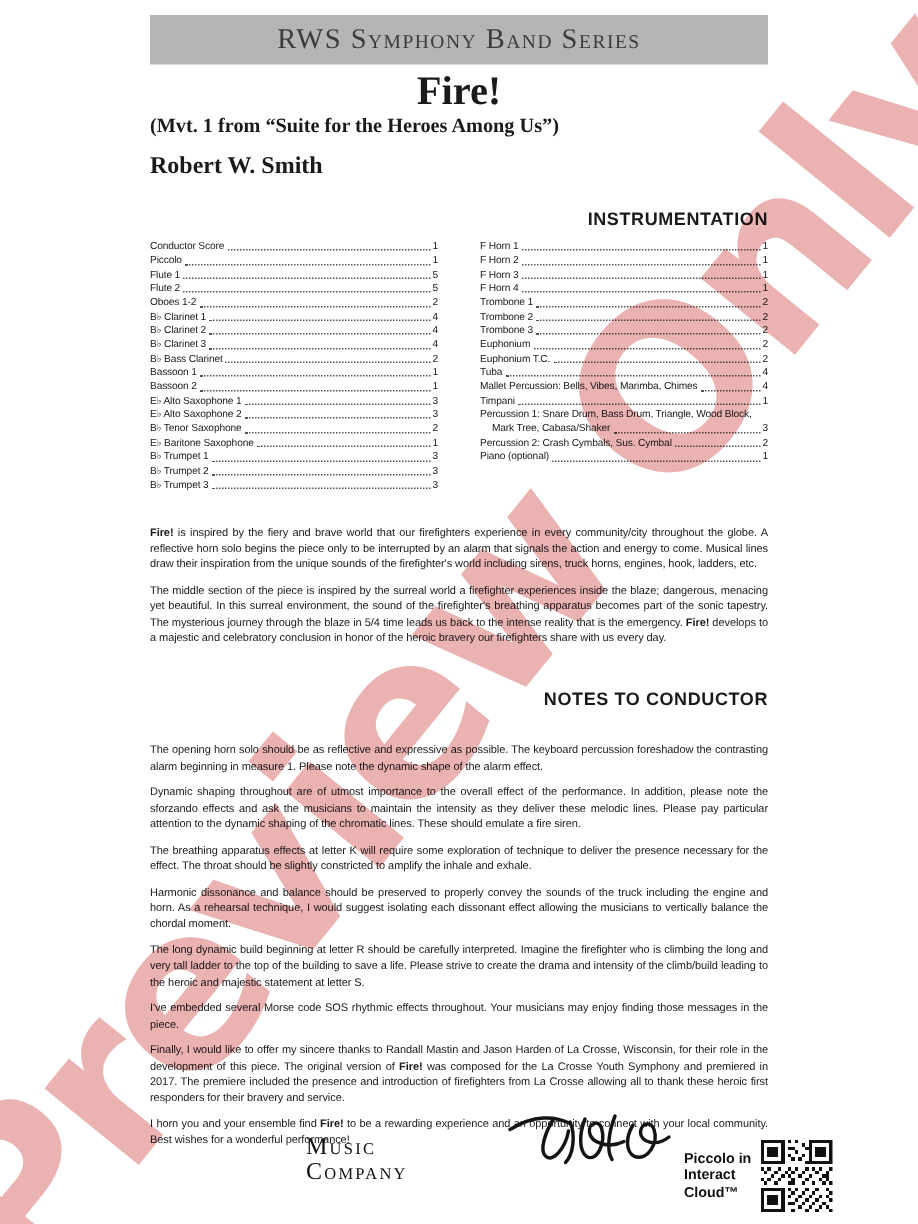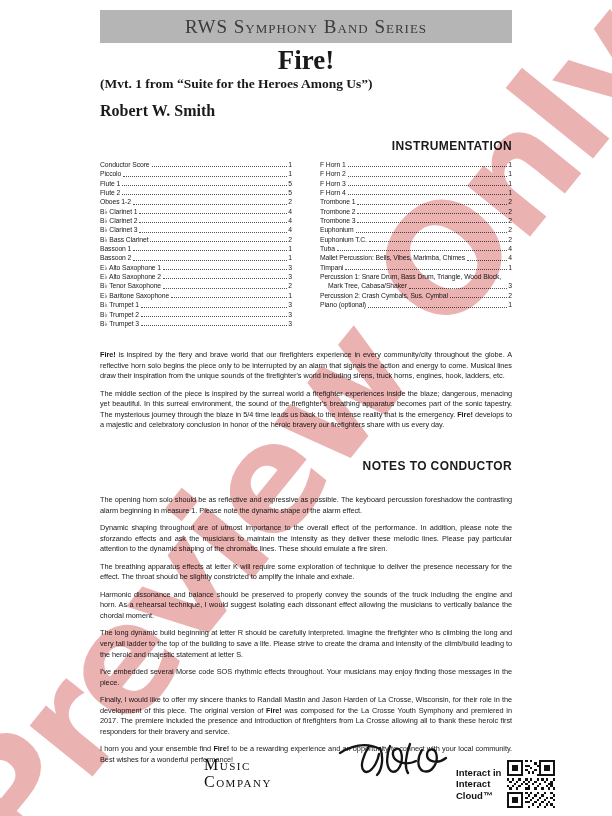--- a/index.html
+++ b/index.html
@@ -281,21 +281,21 @@
         <path d="M42 8 C 46 17, 44 30, 39 35"></path>
         <path d="M52 6 C 48 16, 48 27, 53 31 C 60 35, 66 22, 63 12 C 61 6, 54 9, 55 15 C 56 22, 68 26, 78 21"></path>
         <path d="M72 4 C 68 14, 66 27, 70 33"></path>
         <path d="M84 10 C 79 18, 79 28, 85 31 C 94 34, 101 22, 98 13 C 96 7, 89 9, 89 15 C 89 21, 99 25, 108 18"></path>
       </g>
     </svg>
   </div>
 
   <div class="makemusic">
     <div class="mm-text">
-      <div>Interact in</div>
+      <div>Piccolo in</div>
       <div>Interact</div>
       <div>Cloud™</div>
     </div>
     <svg class="qr" viewBox="0 0 21 21" shape-rendering="crispEdges">
       <rect width="21" height="21" fill="#fff"></rect>
       <g fill="#111">
         <path d="M0 0h7v7h-7z M14 0h7v7h-7z M0 14h7v7h-7z" fill="#111"></path>
         <path d="M1 1h5v5h-5z M15 1h5v5h-5z M1 15h5v5h-5z" fill="#fff"></path>
         <path d="M2 2h3v3h-3z M16 2h3v3h-3z M2 16h3v3h-3z"></path>
         <path d="M8 0h1v1h-1z M10 0h1v1h-1z M12 1h1v1h-1z M8 2h2v1h-2z M13 2h1v1h-1z M10 3h1v1h-1z M8 4h1v1h-1z M12 4h1v1h-1z M9 5h1v1h-1z M11 5h1v1h-1z M13 6h1v1h-1z M0 8h1v1h-1z M2 8h1v1h-1z M5 8h1v1h-1z M8 8h1v1h-1z M10 8h1v1h-1z M13 8h1v1h-1z M15 8h1v1h-1z M17 8h1v1h-1z M20 8h1v1h-1z M1 9h1v1h-1z M4 9h1v1h-1z M7 9h1v1h-1z M9 9h1v1h-1z M12 9h1v1h-1z M16 9h1v1h-1z M19 9h1v1h-1z M3 10h1v1h-1z M6 10h1v1h-1z M8 10h1v1h-1z M11 10h1v1h-1z M14 10h1v1h-1z M18 10h2v1h-2z M0 11h1v1h-1z M2 11h1v1h-1z M5 11h1v1h-1z M9 11h1v1h-1z M13 11h1v1h-1z M17 11h1v1h-1z M19 11h1v1h-1z M1 12h1v1h-1z M4 12h1v1h-1z M8 12h2v1h-2z M12 12h1v1h-1z M15 12h1v1h-1z M18 12h1v1h-1z M20 12h1v1h-1z M8 14h1v1h-1z M10 14h1v1h-1z M13 14h1v1h-1z M16 14h1v1h-1z M19 14h1v1h-1z M9 15h1v1h-1z M12 15h1v1h-1z M15 15h1v1h-1z M20 15h1v1h-1z M8 16h1v1h-1z M11 16h1v1h-1z M14 16h1v1h-1z M17 16h1v1h-1z M19 16h1v1h-1z M10 17h1v1h-1z M13 17h1v1h-1z M16 17h1v1h-1z M20 17h1v1h-1z M8 18h2v1h-2z M12 18h1v1h-1z M15 18h1v1h-1z M18 18h1v1h-1z M11 19h1v1h-1z M14 19h1v1h-1z M17 19h1v1h-1z M19 19h1v1h-1z M9 20h1v1h-1z M13 20h1v1h-1z M16 20h1v1h-1z M20 20h1v1h-1z"></path>

